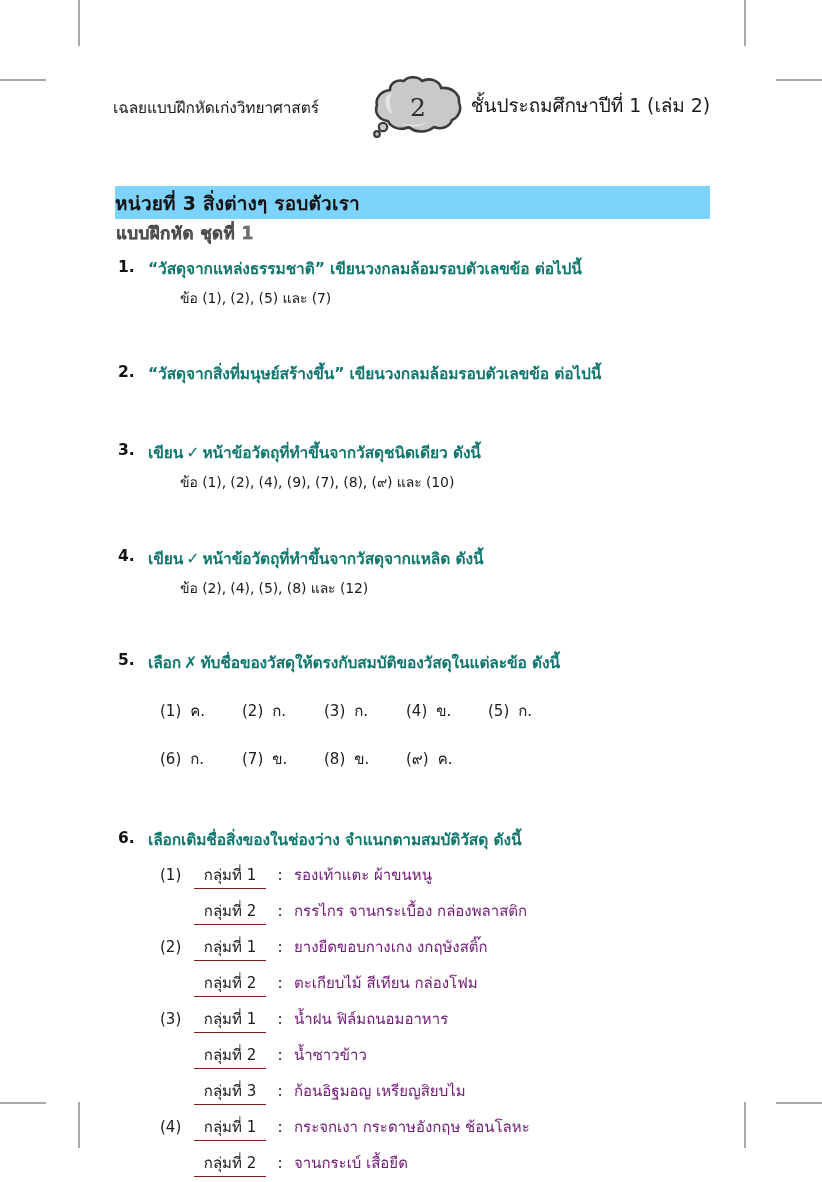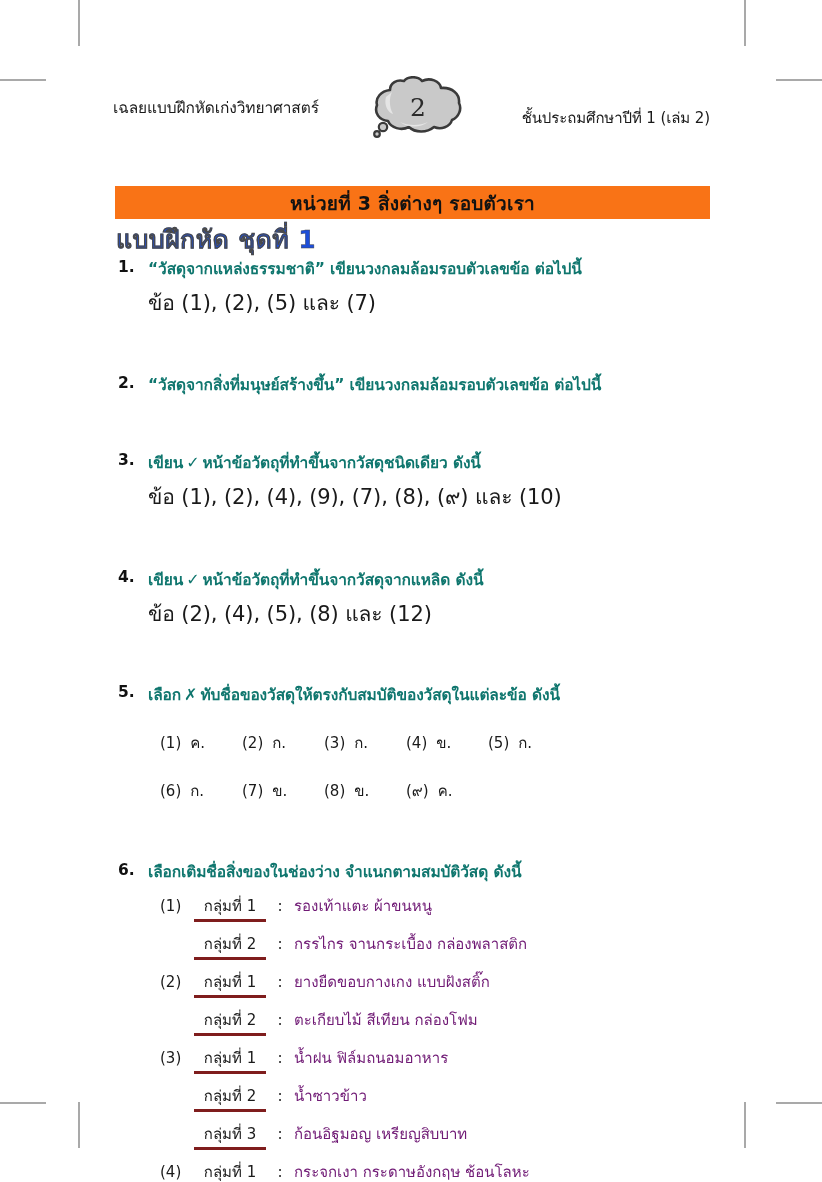--- a/index.html
+++ b/index.html
@@ -66,22 +66,22 @@
     position: absolute;
     left: 0;
     top: 7px;
     font-size: 15.5px;
     letter-spacing: -0.1px;
     white-space: nowrap;
   }
   .runhead-right {
     position: absolute;
     right: 0;
-    top: 18px;
-    font-size: 15px;
+    top: 2px;
+    font-size: 19px;
     letter-spacing: -0.1px;
     white-space: nowrap;
   }
 
   
   .cloud-badge {
     position: absolute;
     left: 243px;
     top: -12px;
     width: 118px;
@@ -104,40 +104,39 @@
     font-family: "DejaVu Serif", "Liberation Serif", serif;
   }
 
   
   .unit-banner {
     position: absolute;
     left: 115px;
     top: 186px;
     width: 595px;
     height: 33px;
-    background: #f97316;
+    background: #7dd3fc;
     display: flex;
     align-items: center;
-    justify-content: center;
   }
   .unit-banner-text {
     font-size: 19px;
     font-weight: bold;
     color: #121212;
     letter-spacing: 0.2px;
   }
 
   
   .set-heading {
     position: absolute;
     left: 116px;
     top: 219px;
-    font-size: 25px;
+    font-size: 17px;
     font-weight: bold;
-    color: #1d4ed8;
+    color: #737373;
     letter-spacing: 0.4px;
     text-shadow:
       -1px -1px 0 #ffffff,
        1px -1px 0 #ffffff,
       -1px  1px 0 #ffffff,
        1px  1px 0 #ffffff,
        0    0   2px #ffffff;
     -webkit-text-stroke: 0.4px #4a4a4a;
   }
 
@@ -172,26 +171,27 @@
     line-height: 1.5;
     letter-spacing: -0.1px;
     white-space: nowrap;
   }
   .qprompt .mark {
     font-weight: bold;
     font-size: 16px;
     padding: 0 3px;
   }
   .qanswer {
-    font-size: 21px;
+    font-size: 14px;
     color: #1a1a1a;
     line-height: 1.5;
     margin-top: 7px;
     letter-spacing: -0.1px;
     white-space: nowrap;
+    margin-left: 32px;
   }
 
   
   .gap-1 { height: 54px; }
   .gap-2 { height: 52px; }
 
   
   .ansgrid {
     margin-top: 8px;
     margin-left: 12px;
@@ -224,21 +224,21 @@
     flex: 0 0 34px;
     font-size: 15px;
     color: #1a1a1a;
     white-space: nowrap;
   }
   .group-label {
     flex: 0 0 72px;
     width: 72px;
     font-size: 15px;
     color: #1a1a1a;
-    border-bottom: 3px solid #7f1d1d;
+    border-bottom: 1px solid #7f1d1d;
     padding-bottom: 1px;
     text-align: center;
     white-space: nowrap;
   }
   .group-colon {
     flex: 0 0 28px;
     width: 28px;
     text-align: center;
     font-size: 15px;
     color: #1a1a1a;
@@ -386,21 +386,21 @@
           <div class="group-row">
             <div class="group-idx"></div>
             <div class="group-label">กลุ่มที่ 2</div>
             <div class="group-colon">:</div>
             <div class="group-value">กรรไกร จานกระเบื้อง กล่องพลาสติก</div>
           </div>
           <div class="group-row">
             <div class="group-idx">(2)</div>
             <div class="group-label">กลุ่มที่ 1</div>
             <div class="group-colon">:</div>
-            <div class="group-value">ยางยืดขอบกางเกง แบบฝังสติ๊ก</div>
+            <div class="group-value">ยางยืดขอบกางเกง งกฤษังสติ๊ก</div>
           </div>
           <div class="group-row">
             <div class="group-idx"></div>
             <div class="group-label">กลุ่มที่ 2</div>
             <div class="group-colon">:</div>
             <div class="group-value">ตะเกียบไม้ สีเทียน กล่องโฟม</div>
           </div>
           <div class="group-row">
             <div class="group-idx">(3)</div>
             <div class="group-label">กลุ่มที่ 1</div>
@@ -410,21 +410,21 @@
           <div class="group-row">
             <div class="group-idx"></div>
             <div class="group-label">กลุ่มที่ 2</div>
             <div class="group-colon">:</div>
             <div class="group-value">น้ำซาวข้าว</div>
           </div>
           <div class="group-row">
             <div class="group-idx"></div>
             <div class="group-label">กลุ่มที่ 3</div>
             <div class="group-colon">:</div>
-            <div class="group-value">ก้อนอิฐมอญ เหรียญสิบบาท</div>
+            <div class="group-value">ก้อนอิฐมอญ เหรียญสิยบไม</div>
           </div>
           <div class="group-row">
             <div class="group-idx">(4)</div>
             <div class="group-label">กลุ่มที่ 1</div>
             <div class="group-colon">:</div>
             <div class="group-value">กระจกเงา กระดาษอังกฤษ ช้อนโลหะ</div>
           </div>
           <div class="group-row">
             <div class="group-idx"></div>
             <div class="group-label">กลุ่มที่ 2</div>

